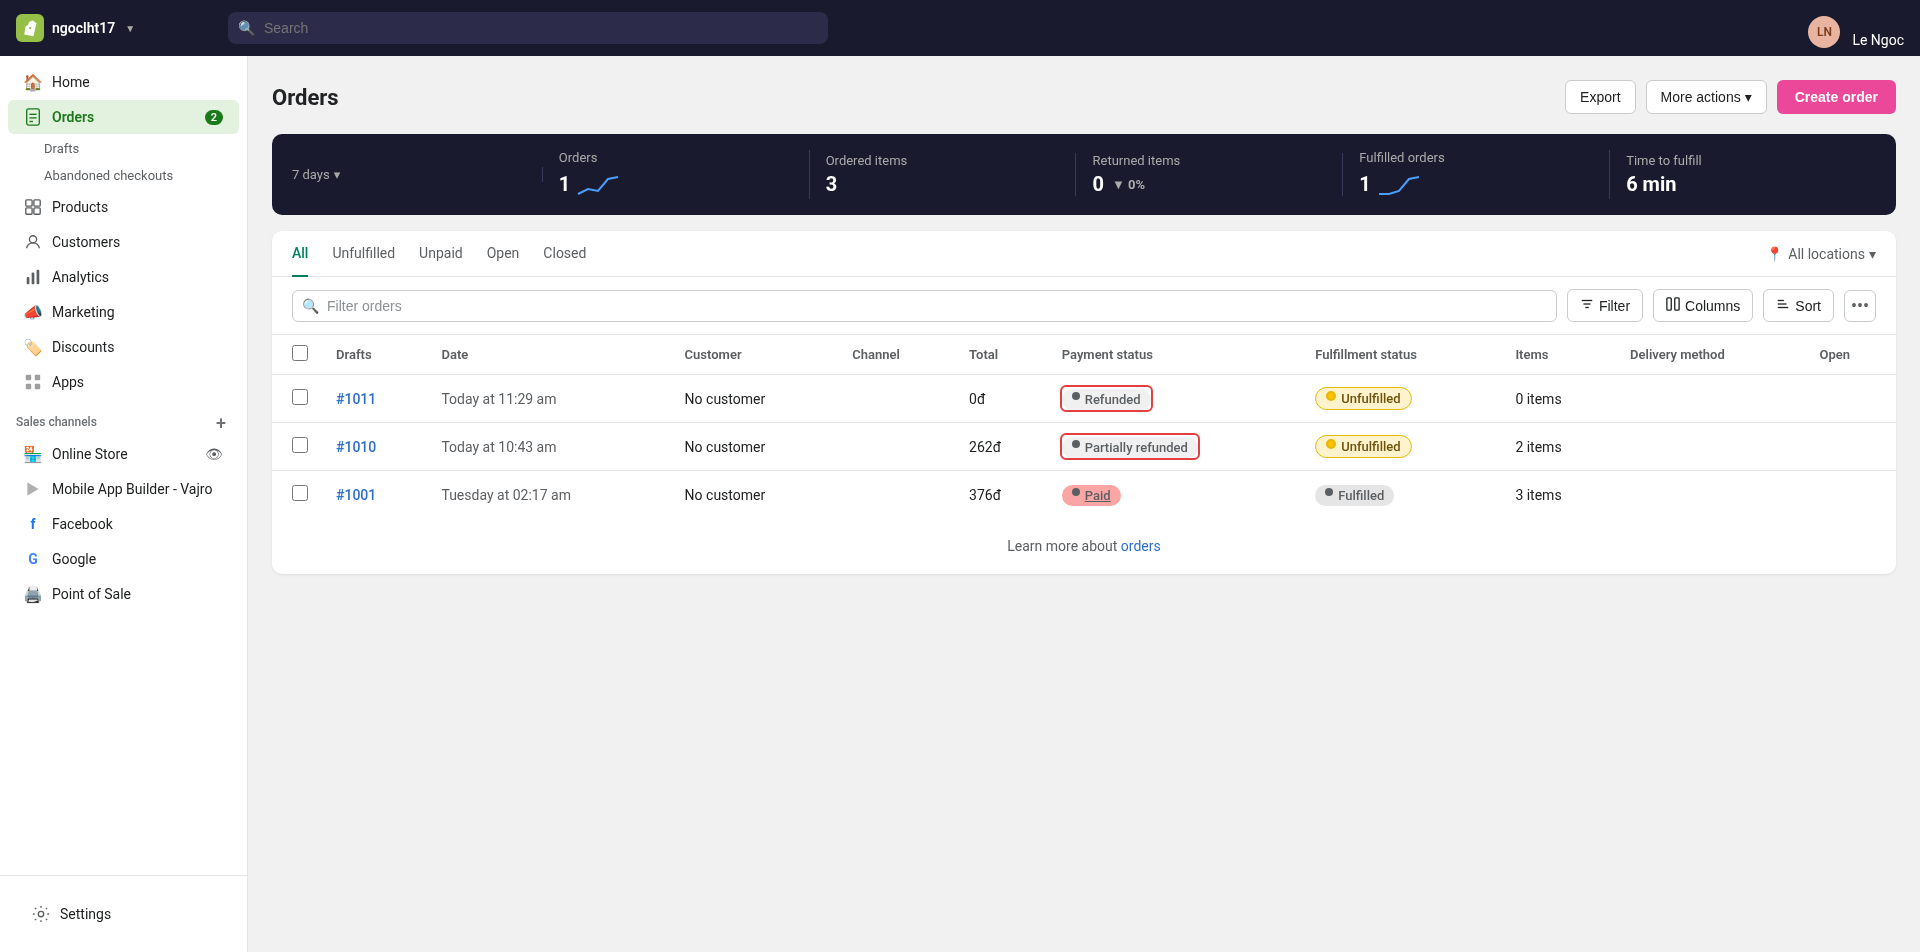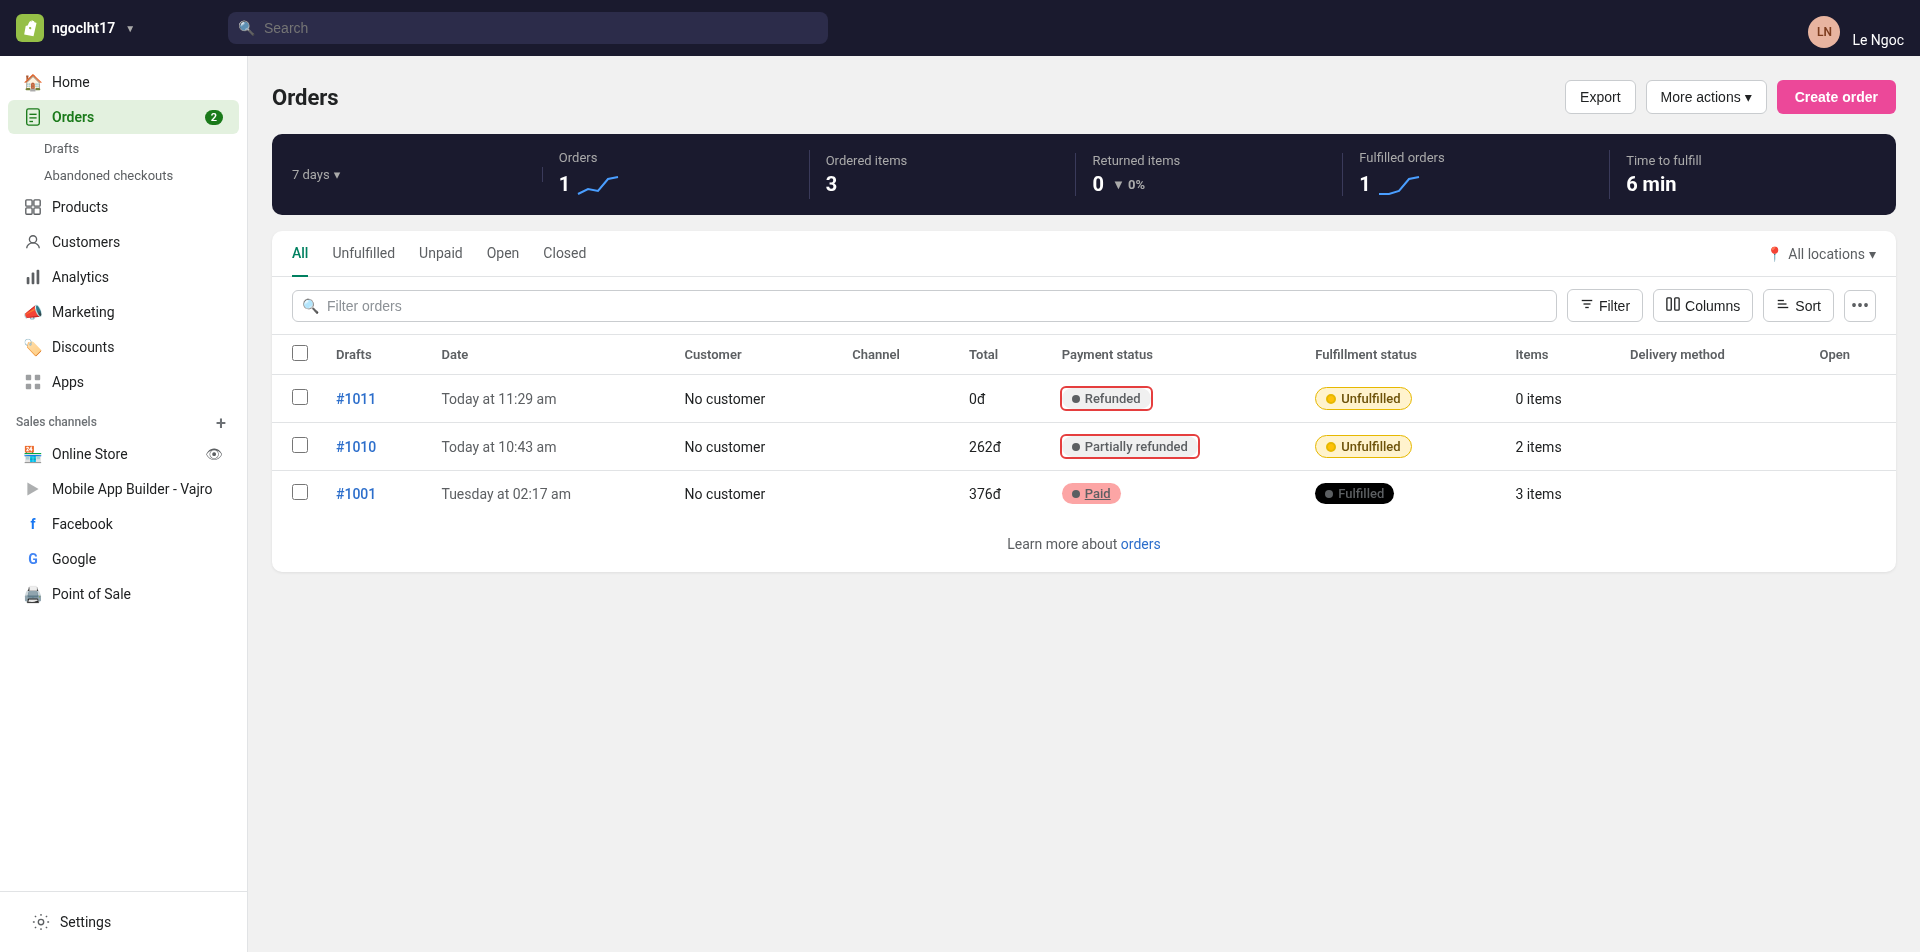--- a/index.html
+++ b/index.html
@@ -28,21 +28,21 @@
     .sidebar-item { display: flex; align-items: center; gap: 10px; padding: 8px 16px; cursor: pointer; border-radius: 6px; margin: 1px 8px; color: #202223; text-decoration: none; font-size: 14px; position: relative; }
     .sidebar-item.active { background: #e3f1df; color: #1a7a1a; font-weight: 600; }
     .sidebar-item .item-icon { width: 18px; height: 18px; display: flex; align-items: center; justify-content: center; color: #5c5f62; font-size: 16px; }
     .sidebar-item.active .item-icon { color: #1a7a1a; }
     .badge { background: #5c5f62; color: #fff; border-radius: 10px; font-size: 11px; font-weight: 600; padding: 1px 6px; margin-left: auto; }
     .sidebar-item.active .badge { background: #1a7a1a; }
     .sidebar-sub { padding-left: 44px; }
     .sidebar-sub-item { display: block; padding: 6px 16px 6px 0; cursor: pointer; color: #5c5f62; font-size: 13px; text-decoration: none; border-radius: 4px; }
     .sidebar-section-title { font-size: 12px; color: #6d7175; padding: 12px 16px 4px; font-weight: 500; display: flex; align-items: center; justify-content: space-between; }
     .sidebar-section-title .add-btn { cursor: pointer; font-size: 18px; color: #6d7175; width: 20px; height: 20px; display: flex; align-items: center; justify-content: center; border-radius: 3px; }
-    .sidebar-footer { padding: 12px 8px; border-top: 1px solid #e1e3e5; }
+    .sidebar-footer { padding: 20px 8px; border-top: 1px solid #e1e3e5; }
     .sidebar-footer .sidebar-item { color: #202223; }
 
     
     .main { flex: 1; overflow-y: auto; background: #f1f1f1; padding: 24px; }
     .page-header { display: flex; align-items: center; margin-bottom: 20px; }
     .page-title { font-size: 22px; font-weight: 700; color: #202223; flex: 1; }
     .header-actions { display: flex; align-items: center; gap: 10px; }
     .btn-export { padding: 8px 14px; border: 1px solid #c9cccf; border-radius: 6px; background: #fff; color: #202223; font-size: 14px; cursor: pointer; font-weight: 500; }
     .btn-more-actions { padding: 8px 14px; border: 1px solid #c9cccf; border-radius: 6px; background: #fff; color: #202223; font-size: 14px; cursor: pointer; font-weight: 500; display: flex; align-items: center; gap: 4px; }
     .btn-create-order { padding: 9px 18px; border: none; border-radius: 6px; background: #ec4899; color: #fff; font-size: 14px; cursor: pointer; font-weight: 600; }
@@ -83,31 +83,31 @@
     thead th { padding: 10px 14px; text-align: left; font-size: 13px; font-weight: 600; color: #5c5f62; white-space: nowrap; }
     thead th:first-child { width: 40px; padding-left: 20px; }
     tbody tr { border-bottom: 1px solid #e1e3e5; cursor: pointer; }
     tbody tr:last-child { border-bottom: none; }
     tbody td { padding: 12px 14px; font-size: 14px; color: #202223; }
     tbody td:first-child { padding-left: 20px; }
     .order-num { color: #2c6ecb; font-weight: 500; }
     .date-cell { color: #5c5f62; }
 
     
-    .badge-status { display: inline-flex; align-items: center; gap: 5px; padding: 3px 10px; border-radius: 20px; font-size: 13px; font-weight: 500; }
+    .badge-status { display: inline-flex; align-items: flex-start; gap: 5px; padding: 3px 10px; border-radius: 20px; font-size: 13px; font-weight: 500; }
     .badge-status .dot { width: 8px; height: 8px; border-radius: 50%; }
     .badge-refunded { background: #f0f0f0; color: #5c5f62; }
     .badge-refunded .dot { background: #5c5f62; }
     .badge-partial-refund { background: #f0f0f0; color: #5c5f62; }
     .badge-partial-refund .dot { background: #5c5f62; }
     .badge-paid { background: #fca5a5; color: #5c5f62; text-decoration: underline; }
     .badge-paid .dot { background: #5c5f62; }
     .badge-unfulfilled { background: #fff3cd; color: #6d5209; border: 1px solid #e6b800; }
     .badge-unfulfilled .dot { background: #ffc107; border-radius: 50%; border: 2px solid #e6b800; width: 10px; height: 10px; }
-    .badge-fulfilled { background: #000000; color: #5c5f62; }
+    .badge-fulfilled { background: #e5e5e5; color: #5c5f62; }
     .badge-fulfilled .dot { background: #5c5f62; }
 
     
     .payment-highlight { outline: 2px solid #e53e3e; border-radius: 4px; display: inline-block; }
 
     
     .learn-more { text-align: center; padding: 20px; color: #5c5f62; font-size: 14px; }
     .learn-more a { color: #2c6ecb; text-decoration: none; }
 
     

